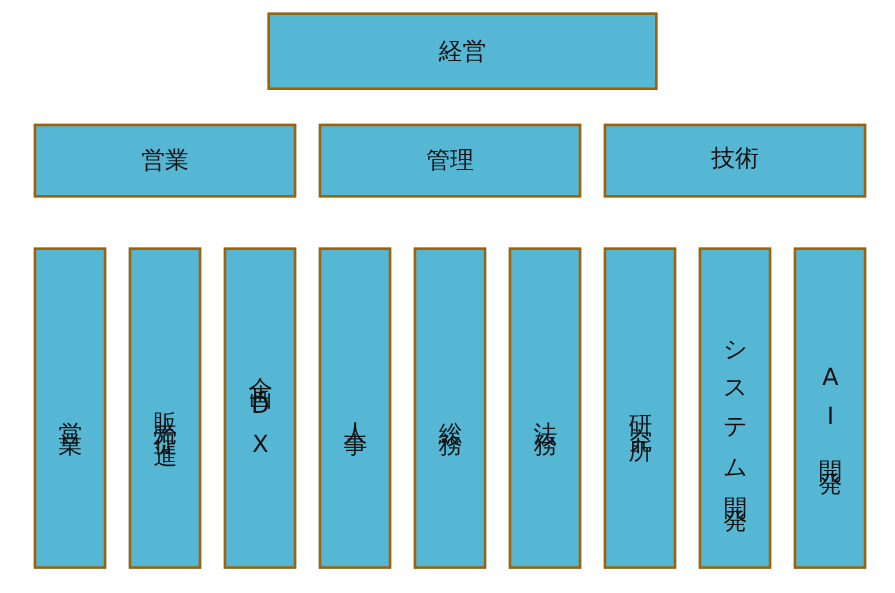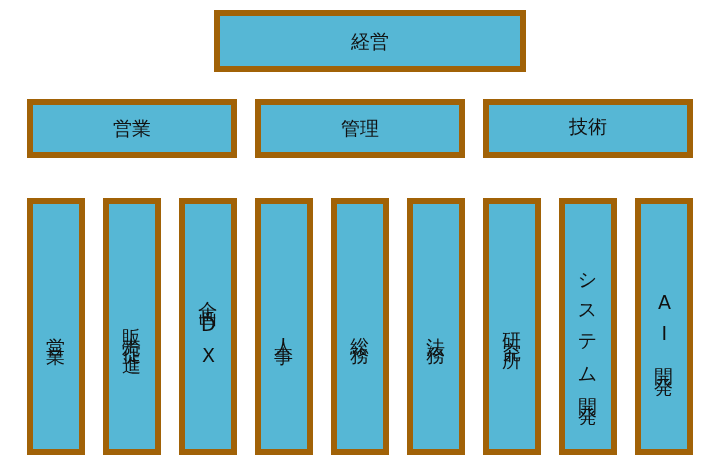--- a/index.html
+++ b/index.html
@@ -14,21 +14,21 @@
   .canvas {
     position: relative;
     width: 716px;
     height: 474px;
     background: #ffffff;
   }
   .box {
     position: absolute;
     box-sizing: border-box;
     background: #56b7d5;
-    border: 6px solid #a16207;
+    border: 2px solid #a16207;
     display: flex;
     align-items: center;
     justify-content: center;
     color: #111111;
   }
   .box .label {
     font-size: 19px;
     line-height: 1.2;
     white-space: nowrap;
   }

